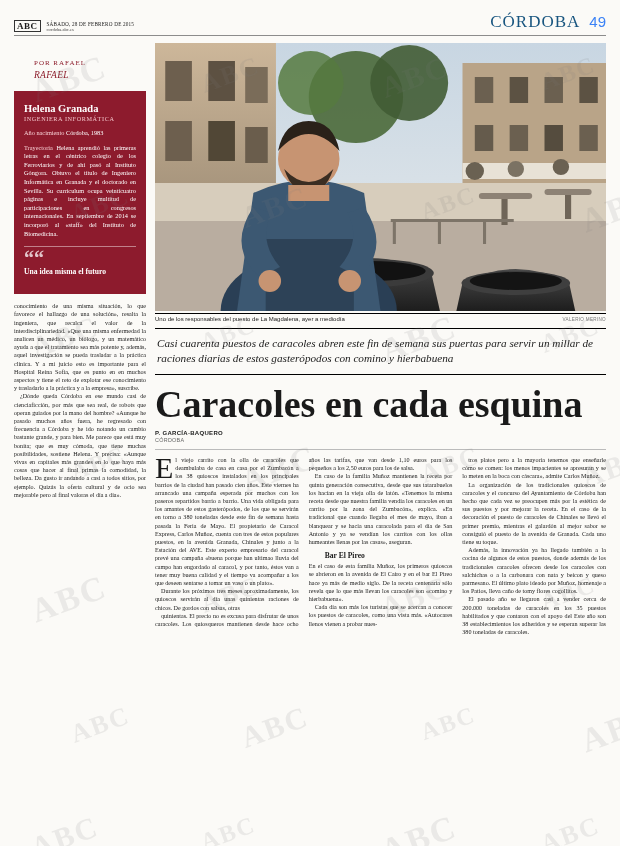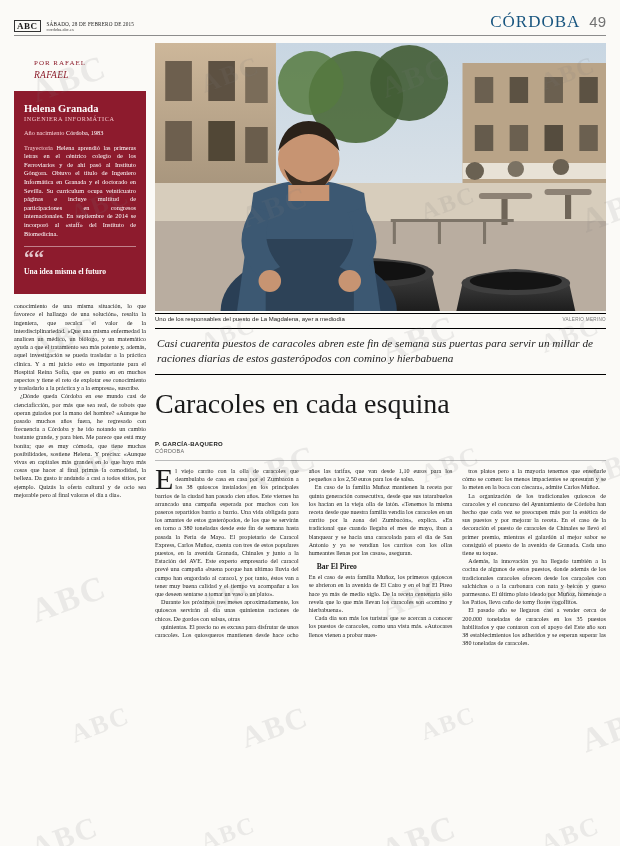--- a/index.html
+++ b/index.html
@@ -45,21 +45,21 @@
     font-weight:bold; font-size:9px; letter-spacing:0.5px;
     border:1px solid #333; padding:0 2px; line-height:10px;
   }
   .mast-date { font-size:5.2px; line-height:6px; letter-spacing:0.2px; text-transform:uppercase; }
   .mast-site { font-size:4.6px; color:#444; }
   .mast-right { display:flex; align-items:baseline; gap:9px; }
   .mast-section {
     font-size:17px; letter-spacing:1px; color:#18557f;
     font-family:"Liberation Serif", serif;
   }
-  .mast-page { font-size:15px; color:#737373; font-family:"Liberation Sans", sans-serif; }
+  .mast-page { font-size:15px; color:#3b82f6; font-family:"Liberation Sans", sans-serif; }
 
   
   .grid { display:flex; gap:9px; margin-top:7px; }
   .col-left { width:132px; flex:none; }
   .col-right { flex:1; }
 
   
   .byline {
     font-family:"Liberation Serif", serif;
     font-style:italic;
@@ -143,24 +143,24 @@
   .credit { font-size:4.6px; color:#777; font-family:"Liberation Sans", sans-serif; letter-spacing:0.3px; }
 
   
   .subhead {
     border-top:1px solid #000; border-bottom:1px solid #000;
     margin-top:6px; padding:7px 2px 8px 2px;
     font-style:italic; font-size:11.2px; line-height:15px;
     font-family:"Liberation Serif", serif;
   }
   .headline {
-    font-size:28px; line-height:34px;
-    margin:12px 0 20px 0;
-    font-family:"Liberation Serif", serif;
-    font-weight:normal;
+    font-size:38px; line-height:34px;
+    margin:12px 0 9px 0;
+    font-family:"Liberation Serif", serif;
+    font-weight:bold;
   }
 
   
   .author { font-size:6px; font-family:"Liberation Sans", sans-serif; font-weight:bold; letter-spacing:0.3px; }
   .author .city { display:block; font-weight:normal; color:#666; margin-top:1px; font-size:5.4px; }
 
   
   .body-cols {
     margin-top:6px;
     column-count:3; column-gap:10px;
@@ -177,21 +177,21 @@
   }
   .body-cols p + p { text-indent:6px; }
   .dropcap::first-letter {
     float:left;
     font-size:30px;
     line-height:24px;
     padding-right:2px;
     font-family:"Liberation Serif", serif;
   }
   .sub-title {
-    font-size:7.6px; font-weight:bold; margin:5px 0 2px 8px;
+    font-size:7.6px; font-weight:bold; margin:5px 0 2px 16px;
     font-family:"Liberation Serif", serif;
   }
   
   .left-body {
     margin-top:8px;
     font-size:6.1px; line-height:8.2px; text-align:justify;
   }
   .left-body p { margin:0; }
   .left-body p + p { text-indent:6px; }
 </style>

